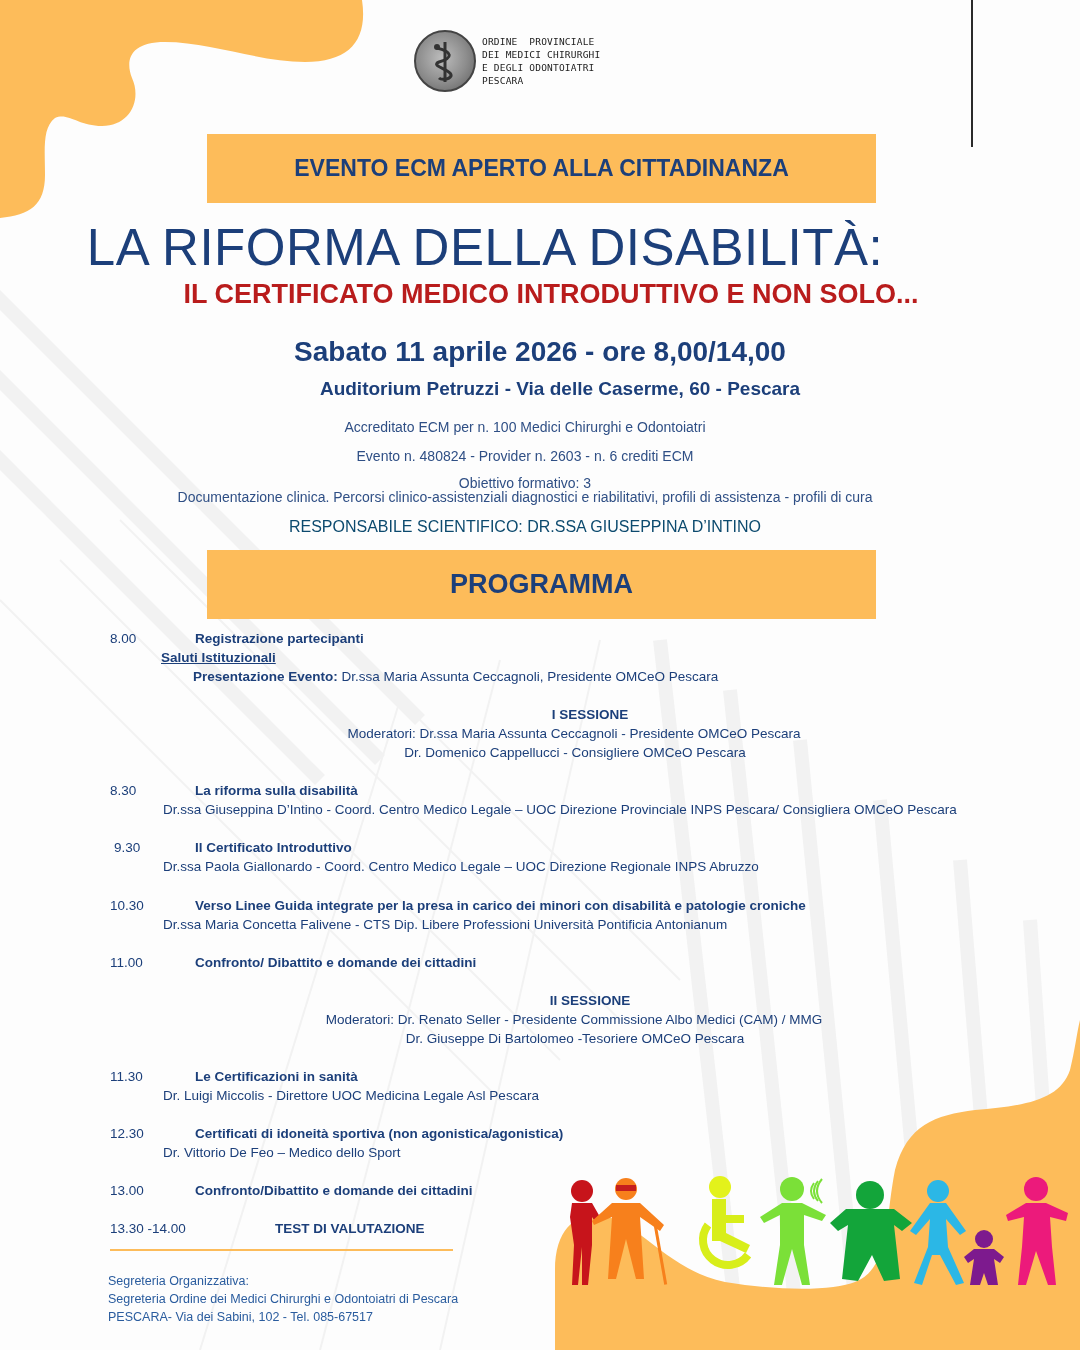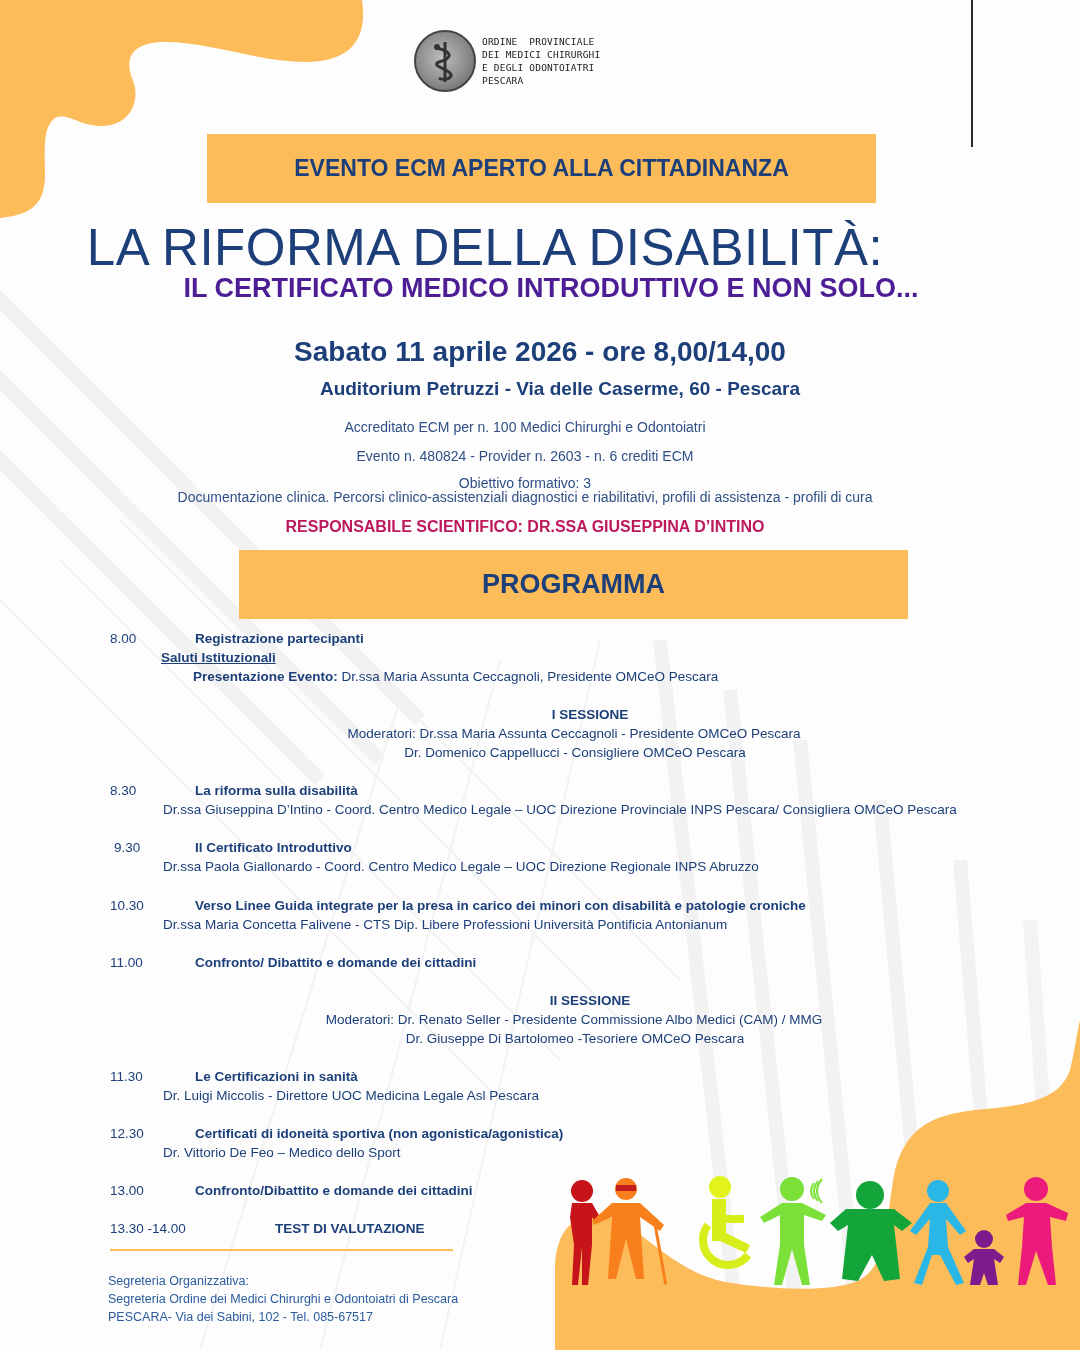--- a/index.html
+++ b/index.html
@@ -15,31 +15,31 @@
     .vline { position: absolute; left: 971px; top: 0; width: 2px; height: 147px; background: #2a2a2a; z-index: 2; }
     .layer { position: absolute; z-index: 3; }
 
     .logo { left: 414px; top: 30px; display: flex; align-items: center; gap: 6px; }
     .logo-seal { width: 62px; height: 62px; border-radius: 50%; background: radial-gradient(circle at 45% 45%, #bdbdbd 0%, #8c8c8c 55%, #5c5c5c 100%); display: flex; align-items: center; justify-content: center; border: 2px solid #444; box-sizing: border-box; }
     .logo-text { font-family: "DejaVu Sans Mono", monospace; font-size: 9.5px; line-height: 13px; color: #222; letter-spacing: 0.2px; }
     .logo-text div { white-space: pre; }
 
     .banner { left: 207px; width: 669px; background: #fdbc5a; display: flex; align-items: center; justify-content: center; font-weight: 700; color: #1c3f7a; }
     .banner-1 { top: 134px; height: 69px; font-size: 23px; }
-    .banner-2 { top: 550px; height: 69px; font-size: 27px; margin-left: 32px; }
+    .banner-2 { top: 550px; height: 69px; font-size: 27px; }
 
     .title { left: 0; width: 1000px; top: 218px; text-align: center; font-size: 51px; font-weight: 400; letter-spacing: 0.5px; color: #1c3f7a; padding-right: 30px; box-sizing: border-box; }
-    .subtitle { left: 0; width: 1072px; top: 273px; text-align: center; font-size: 27px; font-weight: 700; color: #4c1d95; padding-left: 30px; box-sizing: border-box; }
+    .subtitle { left: 0; width: 1072px; top: 279px; text-align: center; font-size: 27px; font-weight: 700; color: #b91c1c; padding-left: 30px; box-sizing: border-box; }
     .date { left: 0; width: 1080px; top: 336px; text-align: center; font-size: 28px; font-weight: 700; color: #1c3f7a; }
     .venue { left: 0; width: 1080px; top: 378px; text-align: center; font-size: 19px; font-weight: 700; color: #1c3f7a; padding-left: 20px; }
     .small { left: 0; width: 1050px; text-align: center; font-size: 14px; color: #2f4f85; }
     .acc { top: 419px; }
     .evt { top: 448px; }
     .obj { top: 476px; line-height: 14px; }
-    .resp { left: 0; width: 1050px; top: 518px; text-align: center; font-size: 16px; font-weight: 700; color: #be185d; }
+    .resp { left: 0; width: 1050px; top: 518px; text-align: center; font-size: 16px; font-weight: 400; color: #0c4a6e; }
 
     .prog { font-size: 13.5px; color: #1c3f7a; line-height: 19px; }
     .row { position: absolute; left: 110px; }
     .time { position: absolute; left: 0; width: 50px; white-space: nowrap; color: #1c3f7a; }
     .body { position: absolute; left: 53px; white-space: nowrap; }
     .bold { font-weight: 700; margin-left: 32px; }
     .session { position: absolute; left: 0; width: 1148px; text-align: center; white-space: nowrap; }
 
     .underline { position: absolute; left: 110px; top: 1249px; width: 343px; height: 2px; background: #fdbc5a; z-index: 3; }
     .footer { left: 108px; top: 1272px; font-size: 12.5px; line-height: 18px; color: #2a5c9e; }

